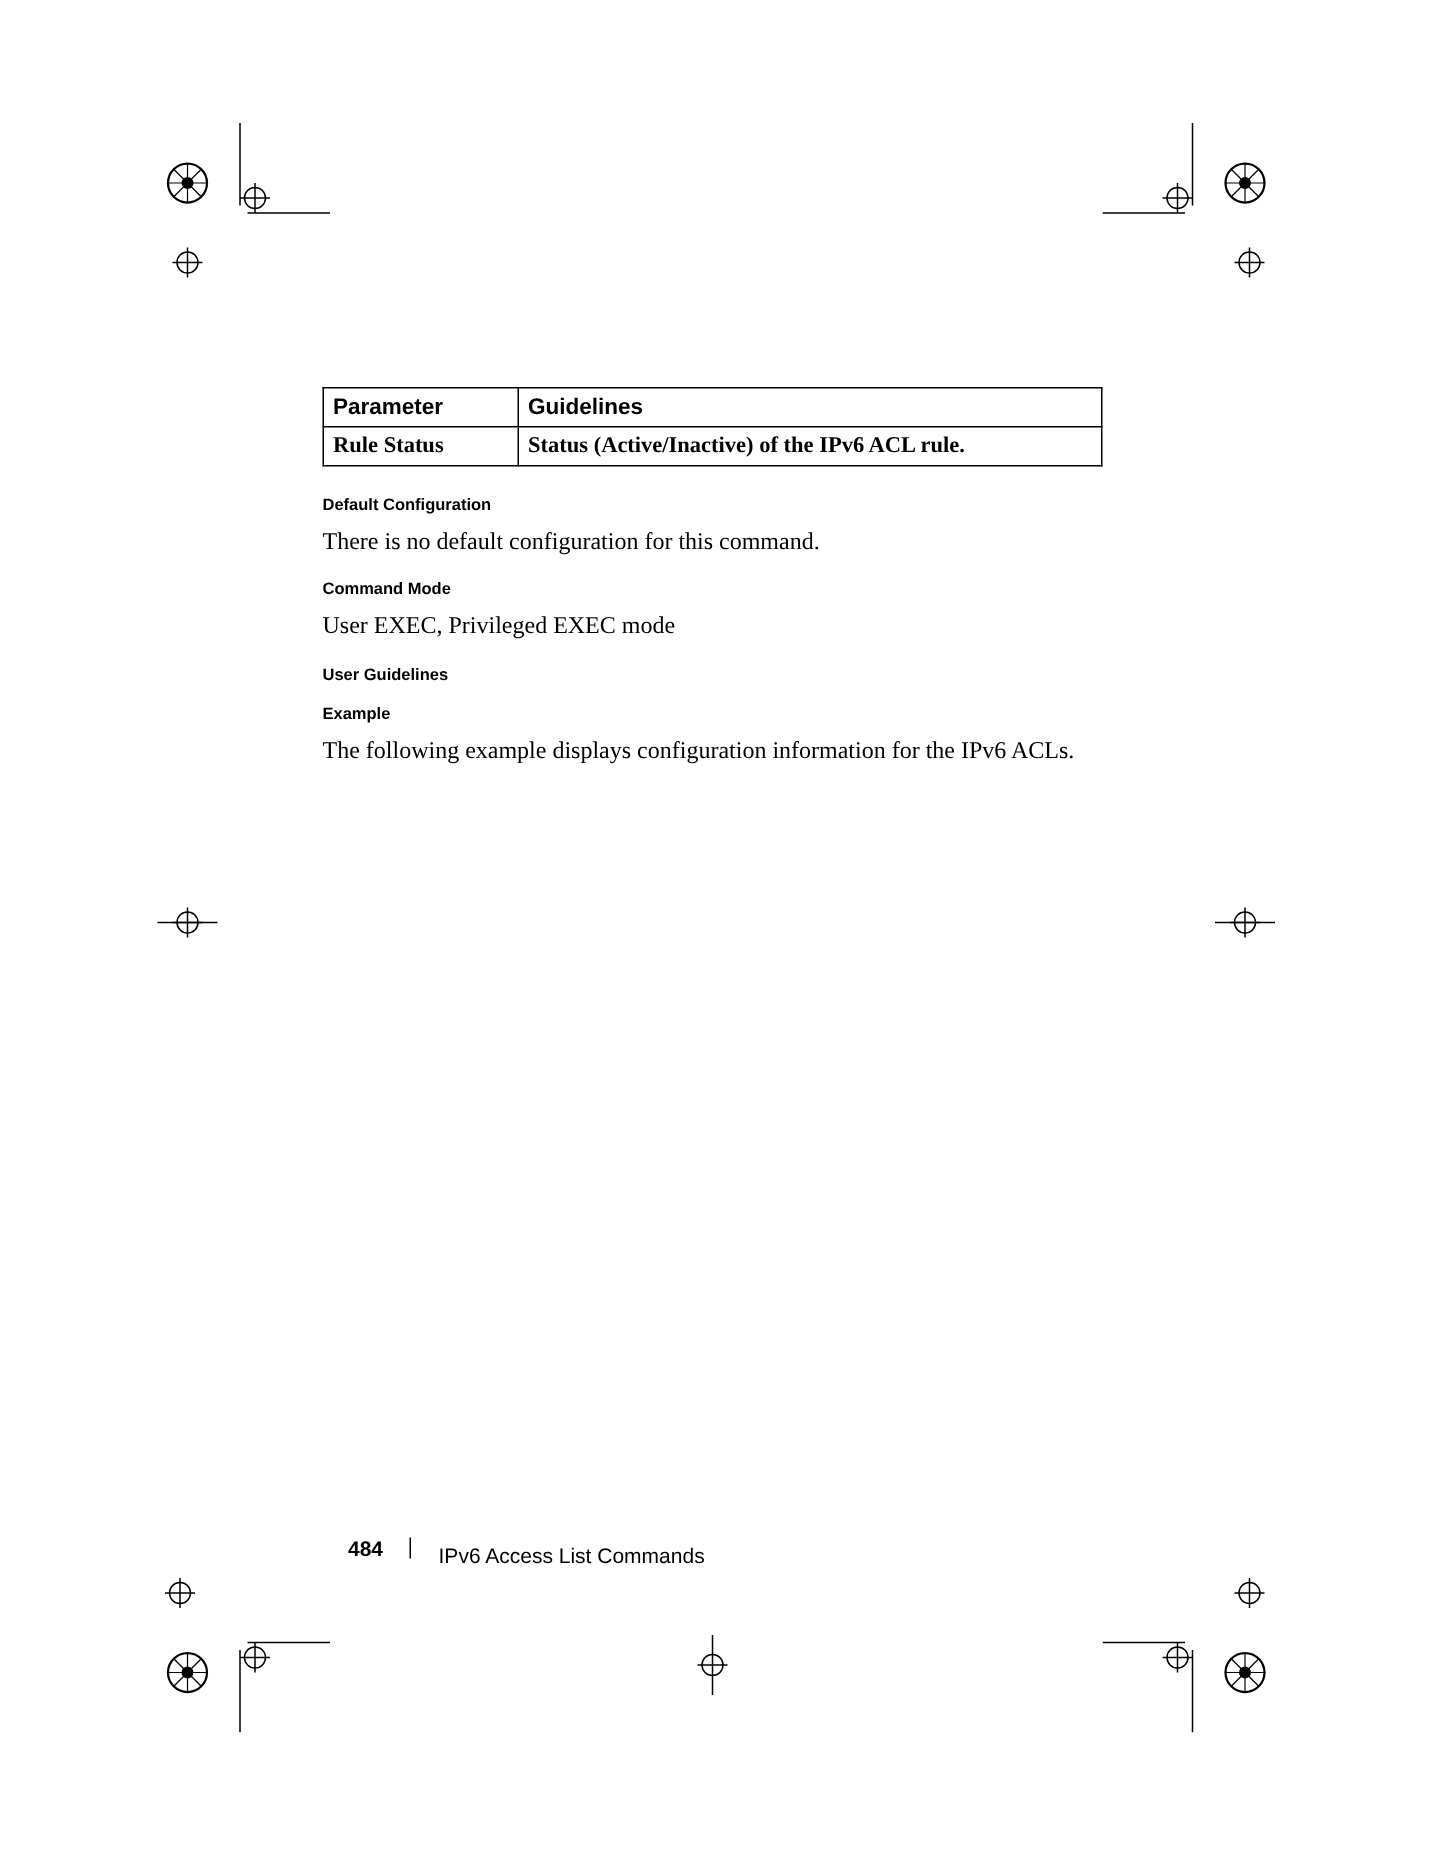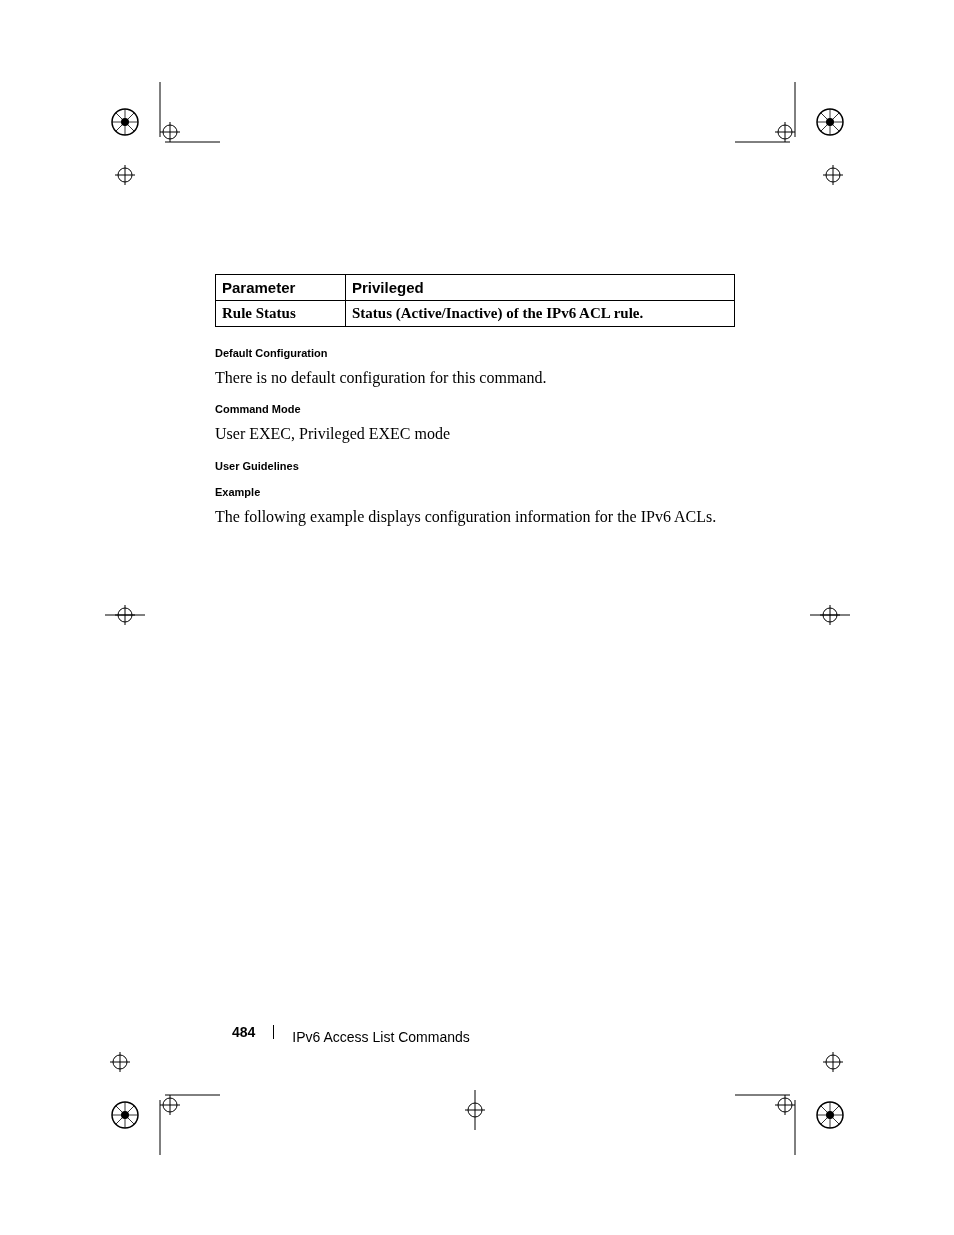--- a/index.html
+++ b/index.html
@@ -7,21 +7,21 @@
       width: 954px;
       height: 1235px;
       background: #ffffff;
       position: relative;
       font-family: Georgia, 'Times New Roman', serif;
       color: #000000;
     }
     .page-content {
       position: absolute;
       left: 215px;
-      top: 274px;
+      top: 258px;
       width: 520px;
     }
     table.param-table {
       width: 100%;
       border-collapse: collapse;
       margin-bottom: 20px;
     }
     table.param-table th, table.param-table td {
       border: 1px solid #000;
       padding: 4px 6px;
@@ -79,21 +79,21 @@
     .cropmark svg { display: block; }
   </style>
 </head>
 <body>
 
 <div class="page-content">
   <table class="param-table">
     <thead>
       <tr>
         <th style="width:130px;">Parameter</th>
-        <th>Privileged</th>
+        <th>Guidelines</th>
       </tr>
     </thead>
     <tbody>
       <tr>
         <td>Rule Status</td>
         <td>Status (Active/Inactive) of the IPv6 ACL rule.</td>
       </tr>
     </tbody>
   </table>
 

